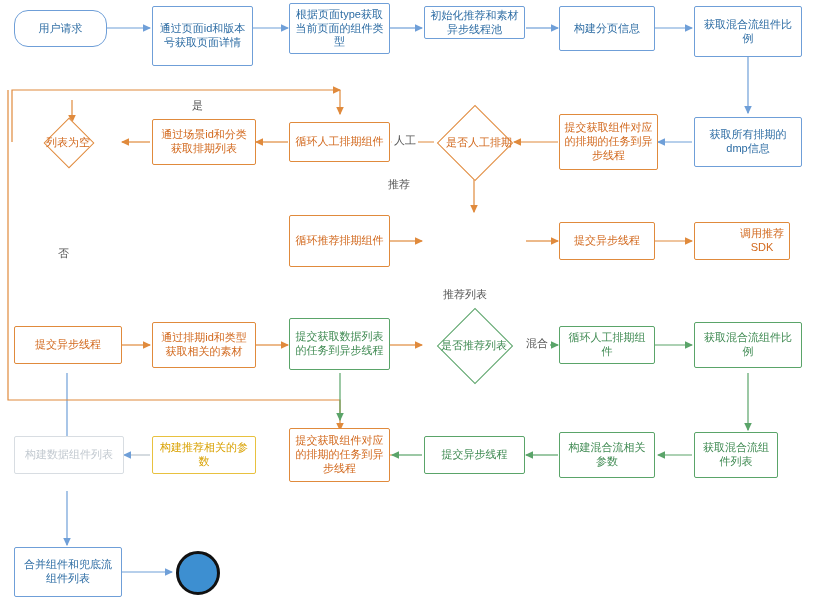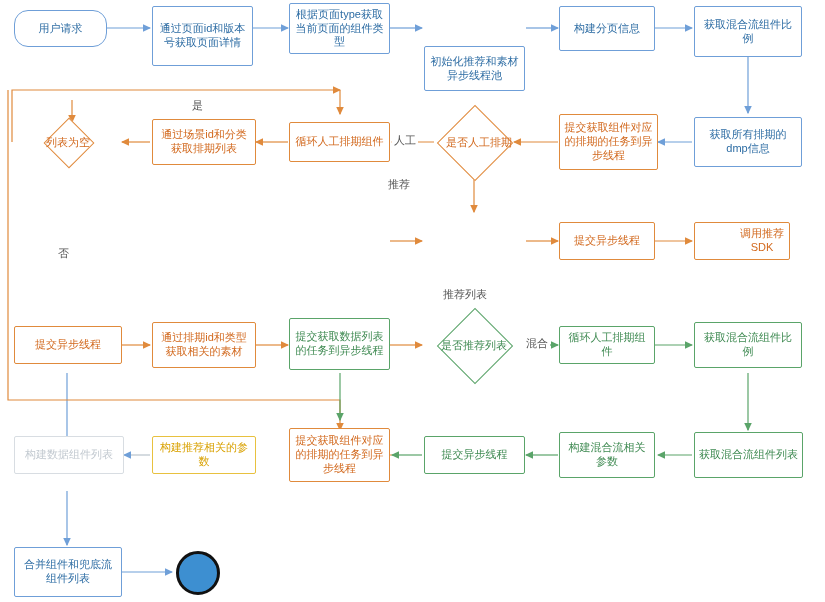--- a/index.html
+++ b/index.html
@@ -111,51 +111,52 @@
     </g>
 
     <g stroke="#b9c3cc" stroke-width="1.2" fill="none" marker-end="url(#ab)">
       <path d="M150,455 L124,455"></path>
     </g>
   </svg>
 
   <div class="node blue rounded" style="left:14px;top:10px;width:93px;height:37px;">用户请求</div>
   <div class="node blue" style="left:152px;top:6px;width:101px;height:60px;">通过页面id和版本号获取页面详情</div>
   <div class="node blue" style="left:289px;top:3px;width:101px;height:51px;">根据页面type获取当前页面的组件类型</div>
-  <div class="node blue" style="left:424px;top:6px;width:101px;height:45px;margin-top:40px;">初始化推荐和素材异步线程池</div>
+  <div class="node blue" style="left:424px;top:6px;width:101px;height:33px;">初始化推荐和素材异步线程池</div>
   <div class="node blue" style="left:559px;top:6px;width:96px;height:45px;">构建分页信息</div>
   <div class="node blue" style="left:694px;top:6px;width:108px;height:51px;">获取混合流组件比例</div>
 
   <div class="node blue" style="left:694px;top:117px;width:108px;height:50px;">获取所有排期的dmp信息</div>
   <div class="node orange" style="left:559px;top:114px;width:99px;height:56px;">提交获取组件对应的排期的任务到异步线程</div>
   <div class="diamond orange" style="left:434px;top:112px;width:80px;height:60px;justify-content:flex-end;">
     <div class="dshape" style="width:52px;height:52px;left:14px;top:4px;"></div>
     <div class="dlabel">是否人工排期</div>
   </div>
   <div class="node orange" style="left:289px;top:122px;width:101px;height:40px;">循环人工排期组件</div>
   <div class="node orange" style="left:152px;top:119px;width:104px;height:46px;">通过场景id和分类获取排期列表</div>
   <div class="diamond orange" style="left:14px;top:120px;width:108px;height:44px;">
     <div class="dshape" style="width:34px;height:34px;left:37px;top:5px;"></div>
     <div class="dlabel">列表为空</div>
   </div>
 
+  <div class="node orange" style="left:289px;top:215px;width:101px;height:52px;">循环推荐排期组件</div>
   <div class="node orange" style="left:559px;top:222px;width:96px;height:38px;">提交异步线程</div>
   <div class="node orange" style="left:694px;top:222px;width:96px;height:38px;padding-left:44px;">调用推荐SDK</div>
 
   <div class="node orange" style="left:14px;top:326px;width:108px;height:38px;">提交异步线程</div>
   <div class="node orange" style="left:152px;top:322px;width:104px;height:46px;">通过排期id和类型获取相关的素材</div>
   <div class="node green" style="left:289px;top:318px;width:101px;height:52px;">提交获取数据列表的任务到异步线程</div>
   <div class="diamond green" style="left:422px;top:315px;width:104px;height:60px;">
     <div class="dshape" style="width:52px;height:52px;left:26px;top:4px;"></div>
     <div class="dlabel">是否推荐列表</div>
   </div>
   <div class="node green" style="left:559px;top:326px;width:96px;height:38px;">循环人工排期组件</div>
   <div class="node green" style="left:694px;top:322px;width:108px;height:46px;">获取混合流组件比例</div>
 
-  <div class="node green" style="left:694px;top:432px;width:109px;height:46px;">获取混合流组件列表</div>
+  <div class="node green" style="left:694px;top:432px;width:84px;height:46px;">获取混合流组件列表</div>
   <div class="node green" style="left:559px;top:432px;width:96px;height:46px;">构建混合流相关参数</div>
   <div class="node green" style="left:424px;top:436px;width:101px;height:38px;">提交异步线程</div>
   <div class="node orange" style="left:289px;top:428px;width:101px;height:54px;">提交获取组件对应的排期的任务到异步线程</div>
   <div class="node yellow" style="left:152px;top:436px;width:104px;height:38px;">构建推荐相关的参数</div>
   <div class="node gray" style="left:14px;top:436px;width:110px;height:38px;">构建数据组件列表</div>
 
   <div class="node blue" style="left:14px;top:547px;width:108px;height:50px;">合并组件和兜底流组件列表</div>
   <div class="terminator" style="left:176px;top:551px;width:38px;height:38px;"></div>
 
   <div class="edge-label" style="left:190px;top:98px;">是</div>

